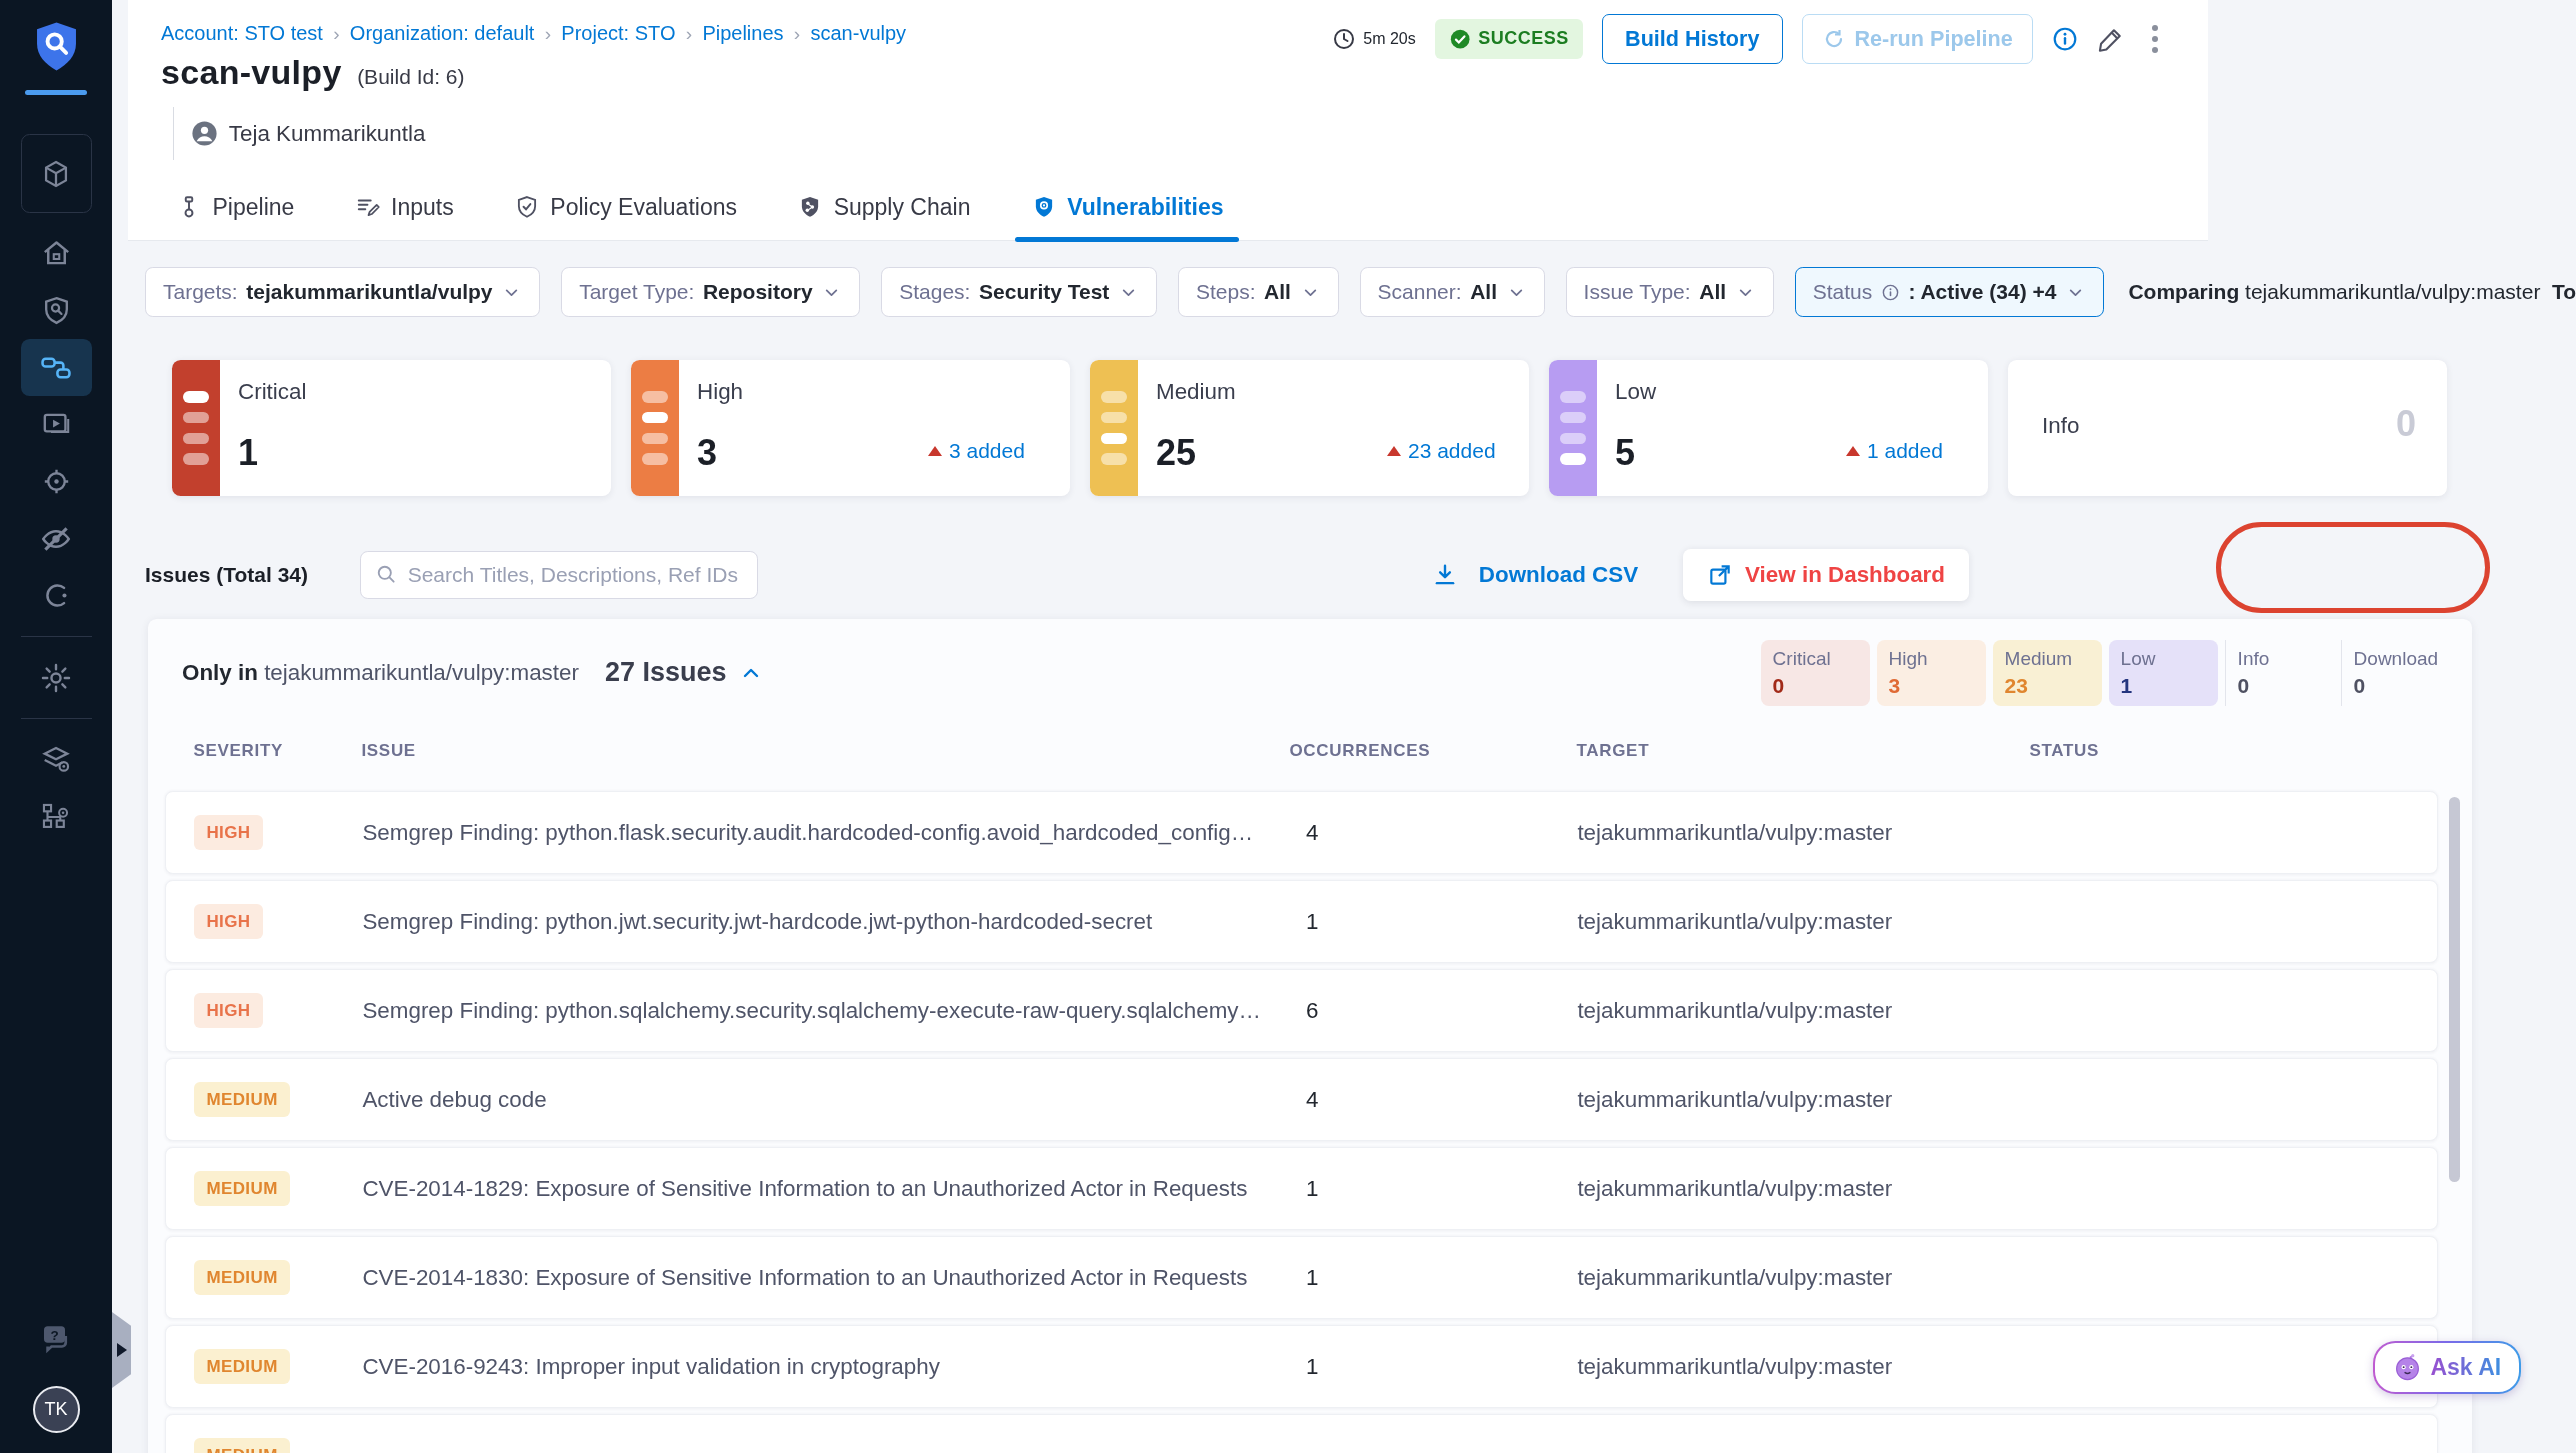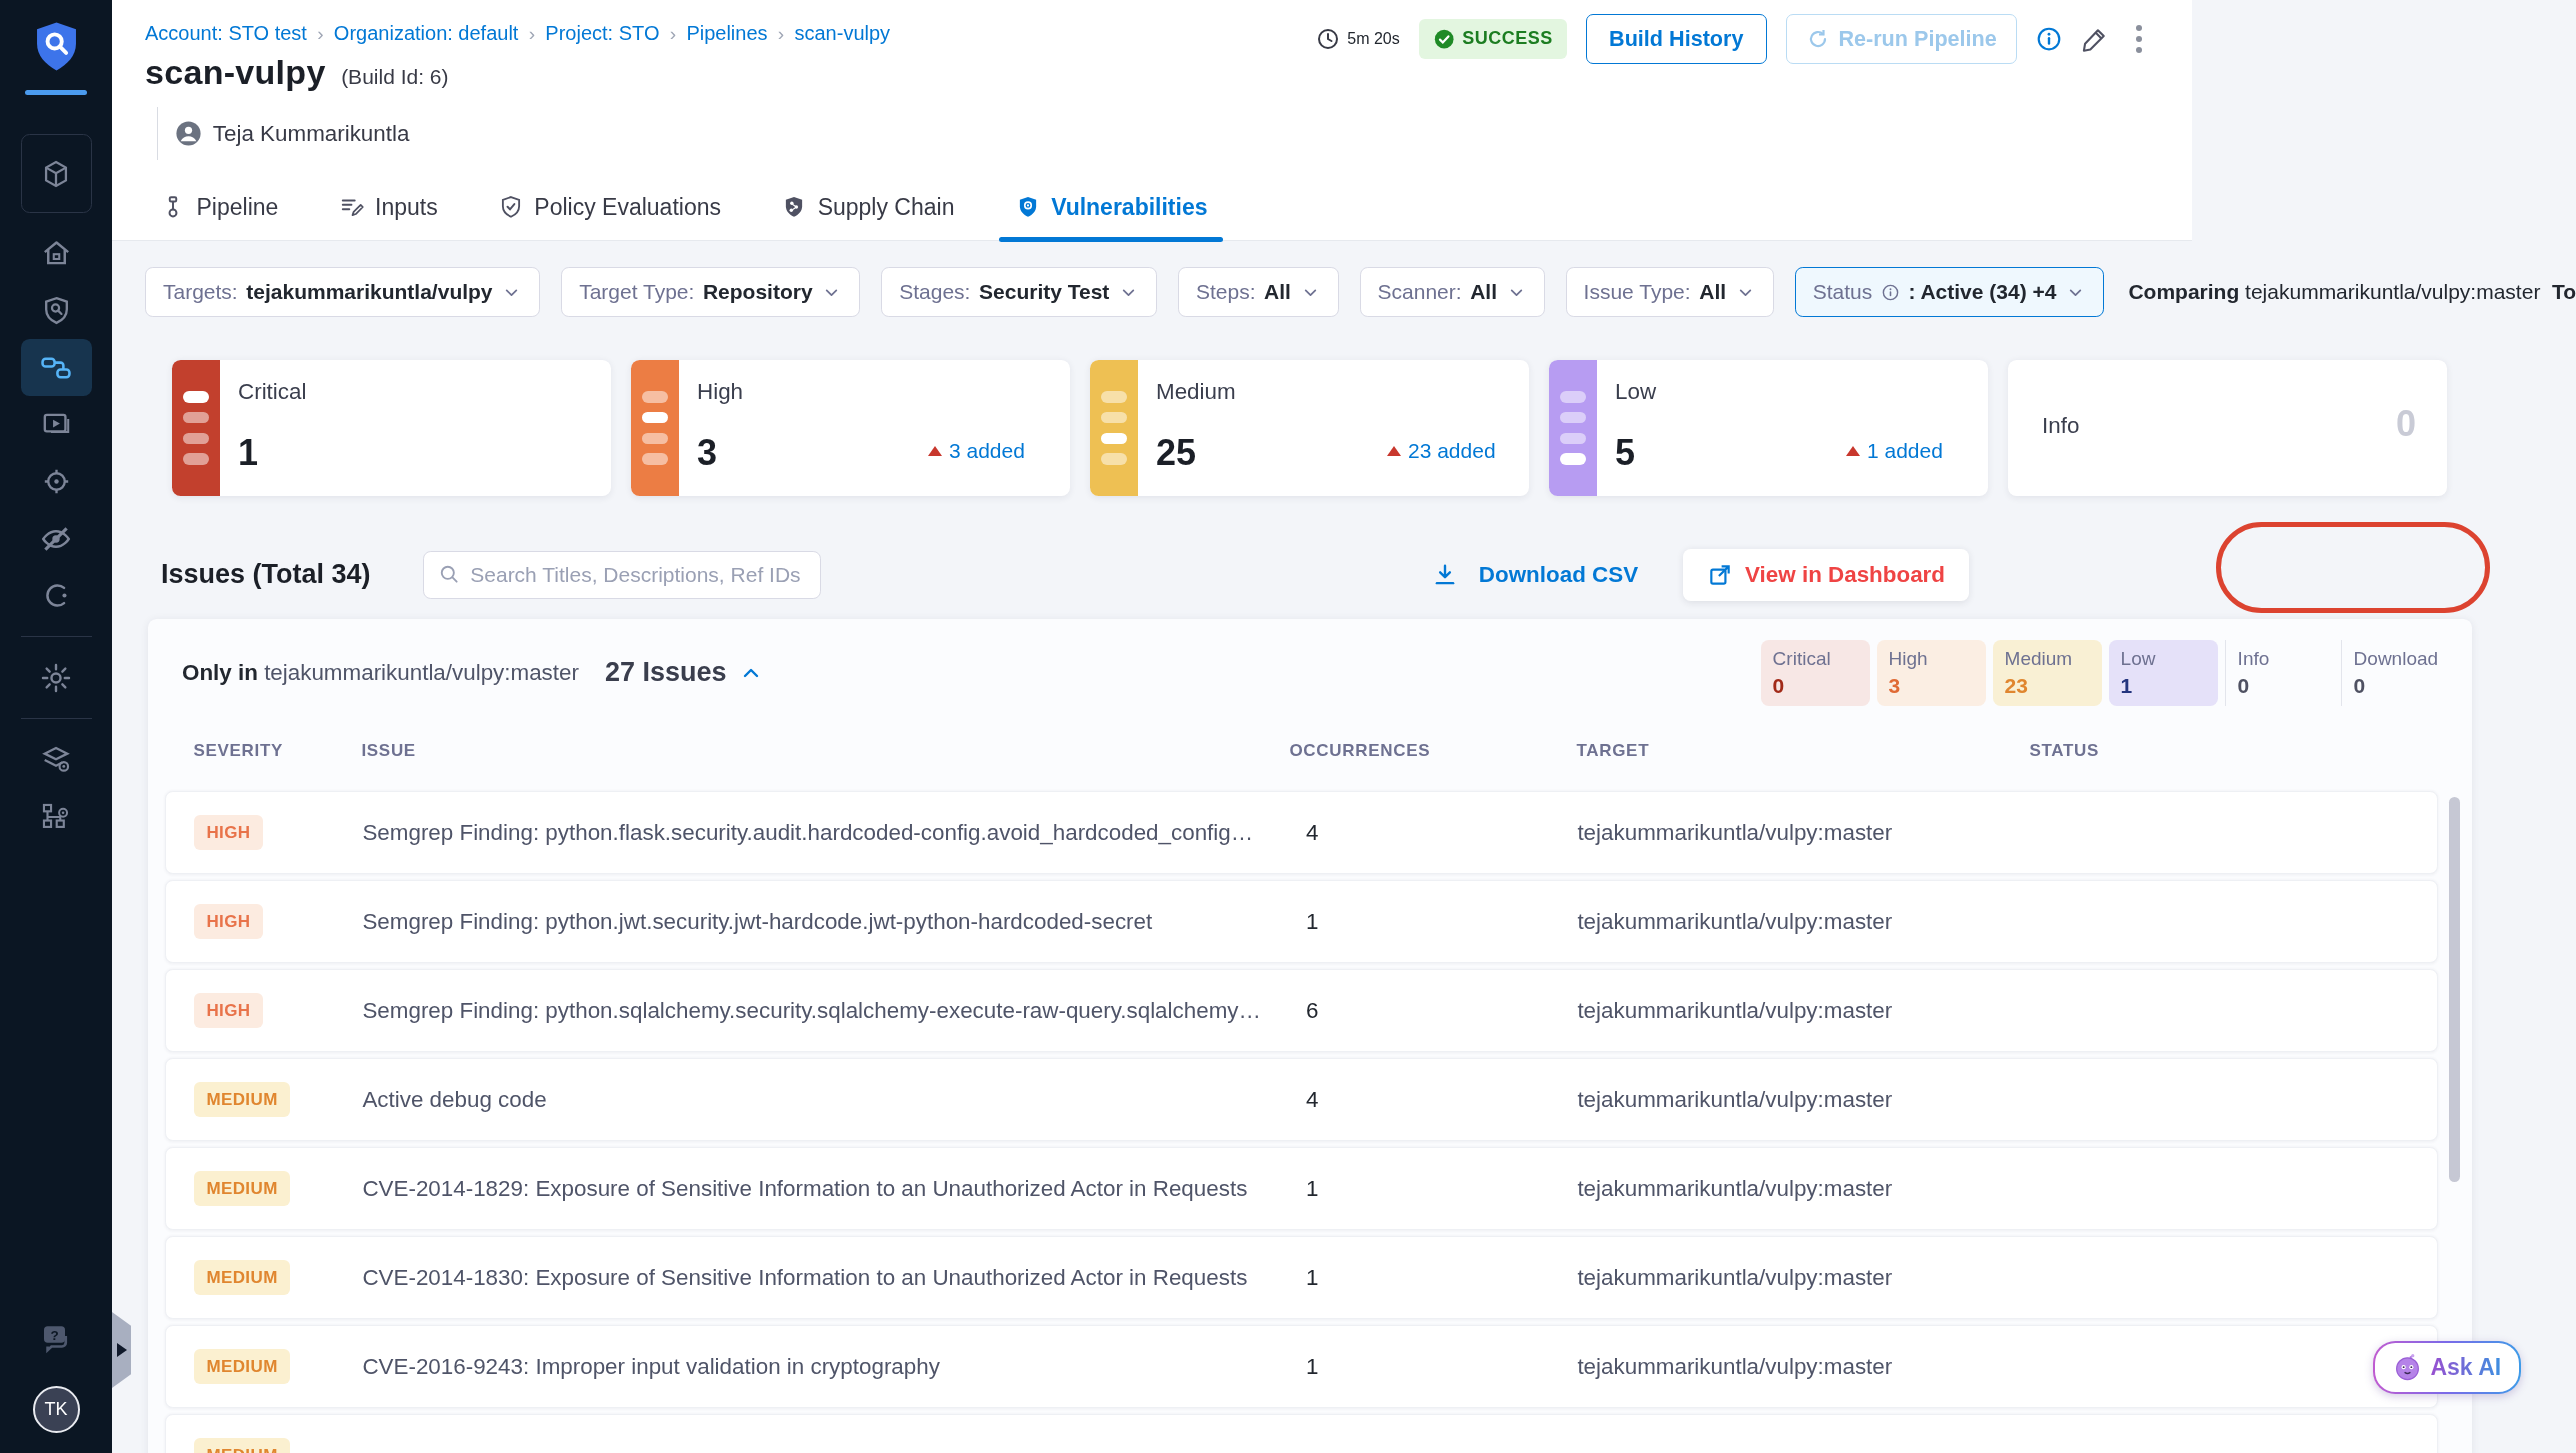--- a/index.html
+++ b/index.html
@@ -33,21 +33,21 @@
   .chat-icon { margin-bottom:5.2px; }
   .expand-handle {
     position:absolute; left:112px; top:1312px; width:19px; height:76px; z-index:6;
     background:#a8afc0; border-radius:0 7px 7px 0; display:flex; align-items:center; justify-content:center; cursor:pointer;
     clip-path:polygon(0 0, 100% 18%, 100% 82%, 0 100%);
   }
   .expand-handle .tri { width:0; height:0; border-left:10.3px solid #10192a; border-top:7px solid transparent; border-bottom:7px solid transparent; }
 
   
   .header {
-    position:absolute; left:112px; top:0; width:2080px; height:241px;
+    position:absolute; left:128px; top:0; width:2080px; height:241px;
     background:#ffffff; border-bottom:0.9px solid #e6e9ee; z-index:2;
   }
   .breadcrumb { position:absolute; left:33px; top:22.4px; display:flex; align-items:center; gap:10.3px; font-size:20px; }
   .breadcrumb a { color:#0278d5; text-decoration:none; cursor:pointer; }
   .breadcrumb .sep { color:#9fa6b5; font-size:19px; }
   .header-right { position:absolute; right:41px; top:14px; height:50px; display:flex; align-items:center; gap:19px; }
   .duration { display:flex; align-items:center; gap:7px; font-size:16px; color:#22272f; }
   .success-badge {
     display:flex; align-items:center; gap:7px; background:#e3f6e0; color:#1c7d21;
     font-weight:bold; font-size:18px; letter-spacing:0.5px; border-radius:6px; padding:8.6px 14px;
@@ -98,21 +98,21 @@
   .sev-bar .pill { width:26px; height:11.2px; border-radius:6px; background:rgba(255,255,255,.5); }
   .sev-bar .pill.on { background:#ffffff; }
   .sev-label { position:absolute; left:66px; top:19px; font-size:22.4px; color:#3a3e4d; }
   .sev-count { position:absolute; left:66px; bottom:22.4px; font-size:36px; font-weight:bold; color:#1b1f27; }
   .sev-added { position:absolute; left:297px; bottom:33px; display:flex; align-items:center; gap:7px; font-size:21px; color:#0278d5; cursor:pointer; }
   .sev-added .tri-up { width:0; height:0; border-bottom:10.3px solid #c8372d; border-left:7px solid transparent; border-right:7px solid transparent; }
   .sev-card.info-card .sev-label { top:53px; left:34px; }
   .sev-card.info-card .info-count { position:absolute; right:31px; top:43px; font-size:36px; font-weight:bold; color:#c9cbd6; }
 
   .issues-bar { position:absolute; left:33px; top:307px; right:103px; height:53px; display:flex; align-items:center; }
-  .issues-title { font-size:27px; font-weight:bold; color:#1b1f27;margin-left:16px; }
+  .issues-title { font-size:21px; font-weight:bold; color:#1b1f27; }
   .search-box {
     margin-left:52px; width:398px; height:48px; background:#fff; border:1.7px solid #d9dae5; border-radius:7.8px;
     display:flex; align-items:center; gap:10.3px; padding:0 14px;
   }
   .search-box input { border:none; outline:none; flex:1; font-family:inherit; font-size:21px; color:#22272f; background:transparent; }
   .search-box input::placeholder { color:#9aa0b4; }
   .issues-actions { margin-left:auto; display:flex; align-items:center; gap:45px; }
   .link-btn { display:flex; align-items:flex-start; gap:21px; color:#0278d5; font-size:22.4px; font-weight:bold; cursor:pointer; background:none; border:none; font-family:inherit; }
   .dash-btn {
     display:flex; align-items:center; gap:12px; background:#fff; color:#ef4444; font-size:22.4px; font-weight:bold;

